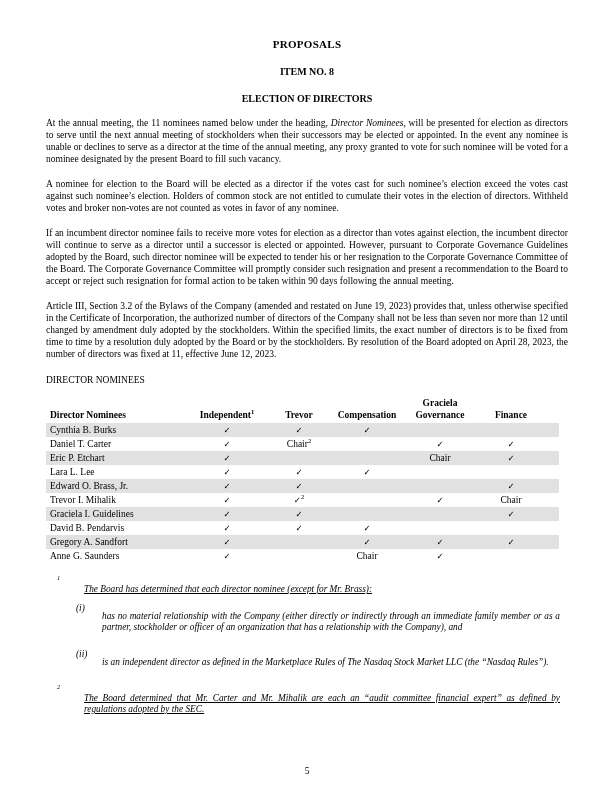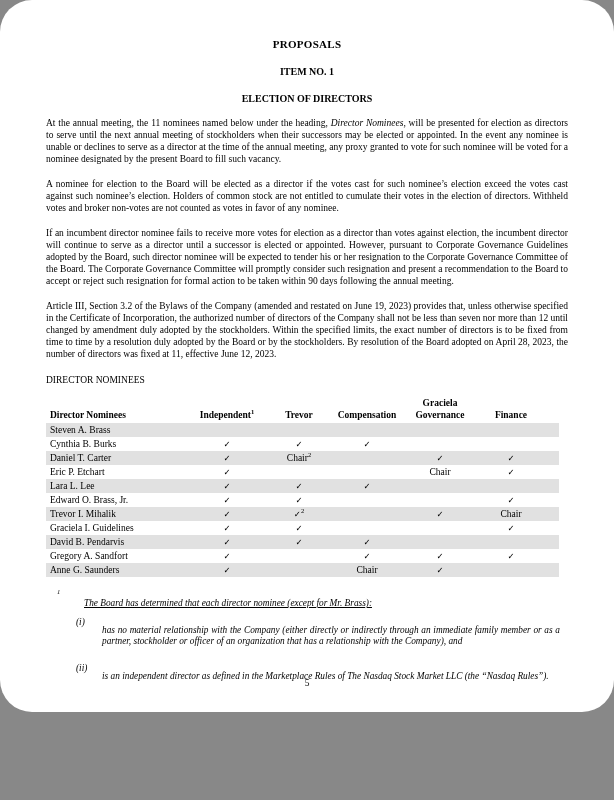--- a/index.html
+++ b/index.html
@@ -1,25 +1,24 @@
 <!DOCTYPE html>
 <html style="--row-shade: #e1e1e1;"><head>
 <meta charset="utf-8">
 <style>
   html, body { margin: 0; padding: 0; background: #888; }
   .page {
-    width: 614px; height: 712px;
+    width: 614px; height: 800px;
     background: #ffffff;
     margin: 0 auto;
     position: relative;
     font-family: "Liberation Serif", serif;
     color: #000;
     overflow: hidden;
     box-sizing: border-box;
-    border-radius: 32px;
   }
   .content { padding: 38px 46px 0 46px; }
 
   .h-main {
     font-size: 11px; font-weight: bold; text-align: center;
     letter-spacing: 0.3px; margin: 0 0 0 0;
   }
   .h-sub {
     font-size: 10px; font-weight: bold; text-align: center;
     margin: 16px 0 0 0;
@@ -75,21 +74,21 @@
     text-align: center; font-size: 9.5px;
   }
 </style>
 </head>
 <body>
 
 <div class="page">
   <div class="content">
 
     <div class="h-main">PROPOSALS</div>
-    <div class="h-sub">ITEM NO. 1</div>
+    <div class="h-sub">ITEM NO. 8</div>
     <div class="h-sub">ELECTION OF DIRECTORS</div>
 
     <p class="body-para"><span>At the annual meeting, the 11 nominees named below under the heading, </span><i>Director Nominees</i><span>, will be presented for election as directors to serve until the next annual meeting of stockholders when their successors may be elected or appointed. In the event any nominee is unable or declines to serve as a director at the time of the annual meeting, any proxy granted to vote for such nominee will be voted for a nominee designated by the present Board to fill such vacancy.</span></p>
 
     <p class="body-para">A nominee for election to the Board will be elected as a director if the votes cast for such nominee’s election exceed the votes cast against such nominee’s election. Holders of common stock are not entitled to cumulate their votes in the election of directors. Withheld votes and broker non-votes are not counted as votes in favor of any nominee.</p>
 
     <p class="body-para">If an incumbent director nominee fails to receive more votes for election as a director than votes against election, the incumbent director will continue to serve as a director until a successor is elected or appointed. However, pursuant to Corporate Governance Guidelines adopted by the Board, such director nominee will be expected to tender his or her resignation to the Corporate Governance Committee of the Board. The Corporate Governance Committee will promptly consider such resignation and present a recommendation to the Board to accept or reject such resignation for formal action to be taken within 90 days following the annual meeting.</p>
 
     <p class="body-para">Article III, Section 3.2 of the Bylaws of the Company (amended and restated on June 19, 2023) provides that, unless otherwise specified in the Certificate of Incorporation, the authorized number of directors of the Company shall not be less than seven nor more than 12 until changed by amendment duly adopted by the stockholders. Within the specified limits, the exact number of directors is to be fixed from time to time by a resolution duly adopted by the Board or by the stockholders. By resolution of the Board adopted on April 28, 2023, the number of directors was fixed at 11, effective June 12, 2023.</p>
 
@@ -111,29 +110,20 @@
           <th><span>Independent</span><sup>1</sup></th>
           <th><span>Trevor</span></th>
           <th><span>Compensation</span></th>
           <th><span>Graciela Governance</span></th>
           <th><span>Finance</span></th>
           <th></th>
         </tr>
       </thead>
       <tbody id="nominee-rows">
           <tr>
-            <td class="name-col">Steven A. Brass</td>
-            <td></td>
-            <td></td>
-            <td></td>
-            <td></td>
-            <td></td>
-            <td></td>
-          </tr>
-          <tr>
             <td class="name-col">Cynthia B. Burks</td>
             <td><span class="check">✓</span></td>
             <td><span class="check">✓</span></td>
             <td><span class="check">✓</span></td>
             <td></td>
             <td></td>
             <td></td>
           </tr>
           <tr>
             <td class="name-col">Daniel T. Carter</td>
@@ -227,17 +217,23 @@
           <div class="fn-sub">
             <span class="sub-marker">(i)</span>
             <p>has no material relationship with the Company (either directly or indirectly through an immediate family member or as a partner, stockholder or officer of an organization that has a relationship with the Company), and</p>
           </div>
           <div class="fn-sub">
             <span class="sub-marker">(ii)</span>
             <p>is an independent director as defined in the Marketplace Rules of The Nasdaq Stock Market LLC (the “Nasdaq Rules”).</p>
           </div>
         </div>
       </div>
+      <div class="footnote">
+        <span class="fn-marker"><sup>2</sup></span>
+        <div class="fn-body">
+          <p>The Board determined that Mr. Carter and Mr. Mihalik are each an “audit committee financial expert” as defined by regulations adopted by the SEC.</p>
+        </div>
+      </div>
     </div>
 
   </div>
   <div class="pageno">5</div>
 </div>
 
 </body></html>

